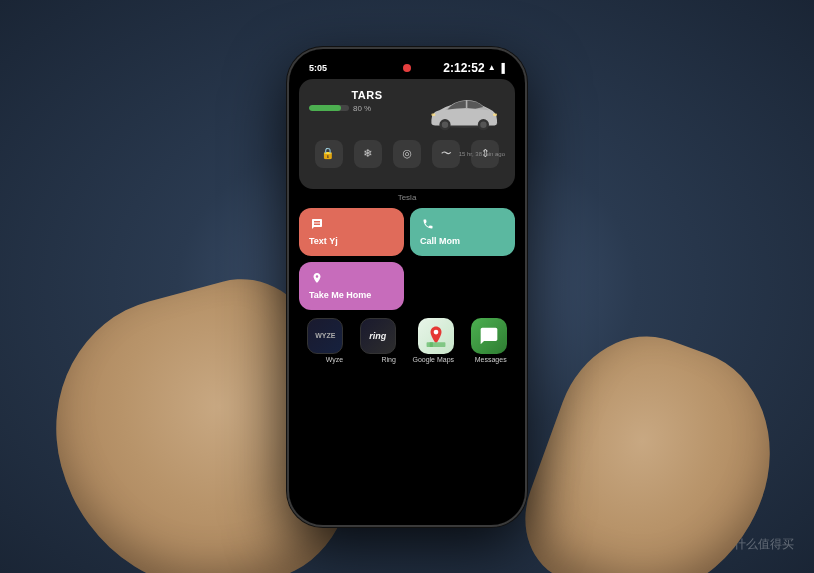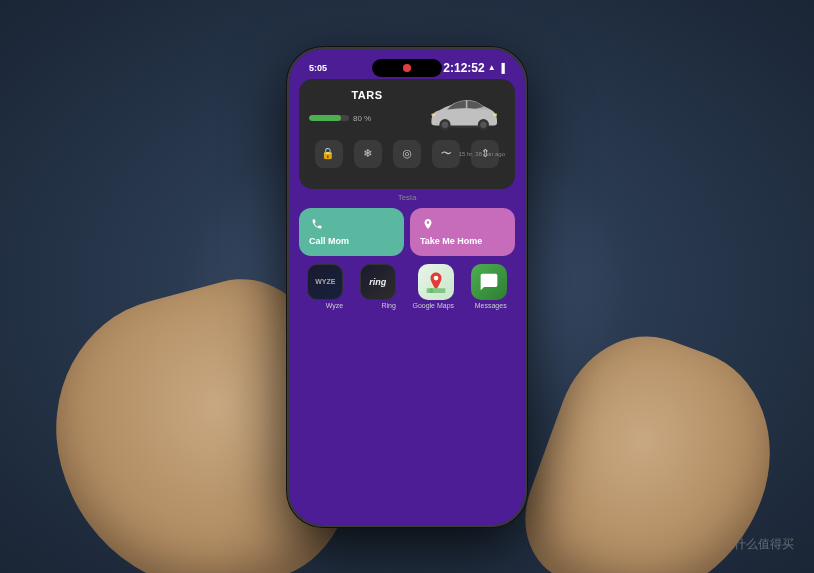--- a/index.html
+++ b/index.html
@@ -50,21 +50,21 @@
       height: 18px;
       background: #000;
       border-radius: 12px;
       z-index: 20;
     }
 
     
     .screen {
       position: absolute;
       top: 0; left: 0; right: 0; bottom: 0;
-      background: #4c1d95;
+      background: #000000;
       border-radius: 25px;
       overflow: hidden;
     }
 
     
     .status-bar {
       display: flex;
       align-items: center;
       justify-content: space-between;
       padding: 12px 20px 4px;
@@ -115,21 +115,21 @@
     .tesla-name {
       font-size: 11px;
       font-weight: 700;
       color: #fff;
       letter-spacing: 0.5px;
     }
     .battery-bar-container {
       display: flex;
       align-items: center;
       gap: 4px;
-      margin-top: 13px;
+      margin-top: 3px;
     }
     .battery-bar {
       width: 40px;
       height: 6px;
       background: #444;
       border-radius: 3px;
       overflow: hidden;
     }
     .battery-fill {
       height: 100%;
@@ -357,20 +357,28 @@
             <div class="ctrl-btn">〜</div>
             <div class="ctrl-btn">⇕</div>
           </div>
         </div>
 
         <div class="widget-label">Tesla</div>
 
         <div class="shortcuts-grid">
 
 
+          <div class="shortcut-btn btn-text-yj">
+            <div class="shortcut-icon">
+              <svg width="12" height="12" viewBox="0 0 24 24" fill="white">
+                <path d="M20 2H4c-1.1 0-2 .9-2 2v18l4-4h14c1.1 0 2-.9 2-2V4c0-1.1-.9-2-2-2zm-2 12H6v-2h12v2zm0-3H6V9h12v2zm0-3H6V6h12v2z"></path>
+              </svg>
+            </div>
+            <span class="shortcut-label">Text Yj</span>
+          </div>
 
           <div class="shortcut-btn btn-call-mom">
             <div class="shortcut-icon">
               <svg width="12" height="12" viewBox="0 0 24 24" fill="white">
                 <path d="M6.6 10.8c1.4 2.8 3.8 5.1 6.6 6.6l2.2-2.2c.3-.3.7-.4 1-.2 1.1.4 2.3.6 3.6.6.6 0 1 .4 1 1V20c0 .6-.4 1-1 1-9.4 0-17-7.6-17-17 0-.6.4-1 1-1h3.5c.6 0 1 .4 1 1 0 1.3.2 2.5.6 3.6.1.3 0 .7-.2 1L6.6 10.8z"></path>
               </svg>
             </div>
             <span class="shortcut-label">Call Mom</span>
           </div>
 

